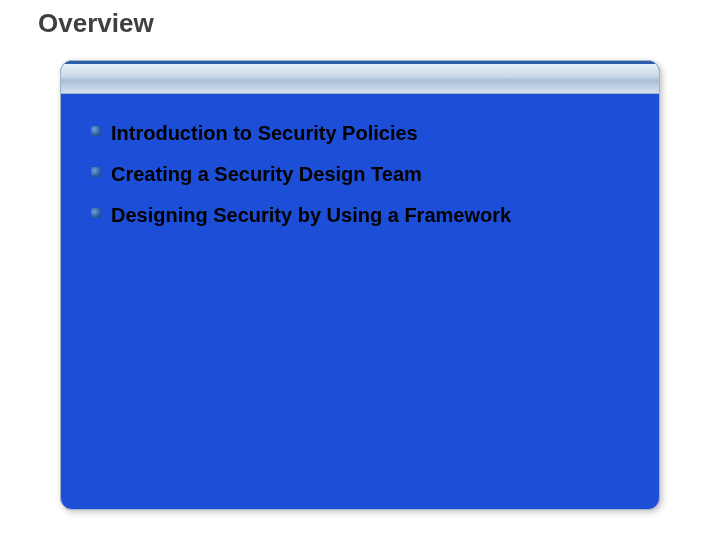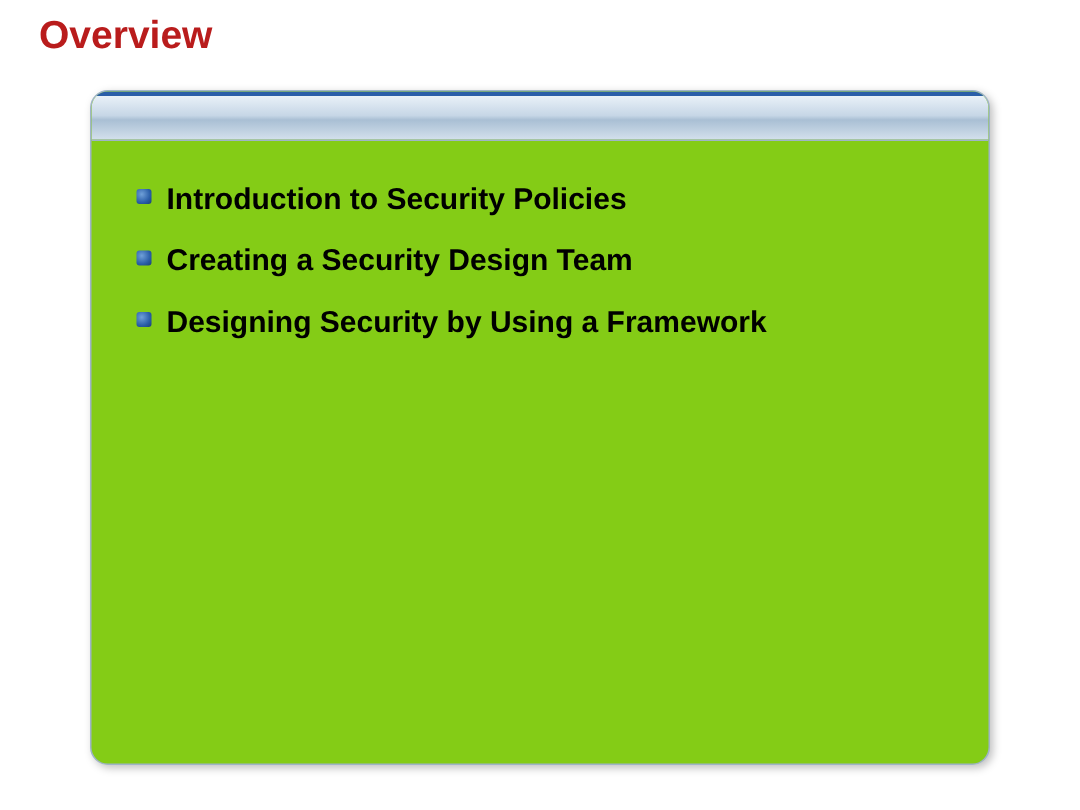--- a/index.html
+++ b/index.html
@@ -6,35 +6,35 @@
   html, body { width: 720px; height: 540px; background: #ffffff; font-family: Arial, Helvetica, sans-serif; }
   .slide {
     width: 720px;
     height: 540px;
     position: relative;
     background: #ffffff;
   }
   .title {
     position: absolute;
     top: 8px;
-    left: 26px;
+    left: 38px;
     font-size: 26px;
     font-weight: bold;
-    color: #b91c1c;
+    color: #404040;
   }
   .panel {
     position: absolute;
     top: 60px;
     left: 60px;
     width: 600px;
     height: 450px;
     border-radius: 12px;
     border: 1px solid #9fb4c7;
     box-shadow: 2px 2px 6px rgba(0,0,0,0.25);
-    background: #84cc16;
+    background: #1d4ed8;
     overflow: hidden;
   }
   .panel-header {
     height: 30px;
     width: 100%;
     background: linear-gradient(to bottom, #e9f1f8 0%, #c6d6e6 45%, #a9bfd4 55%, #d3e0ec 100%);
     border-bottom: 1px solid #9fb4c7;
   }
   .panel-accent {
     height: 3px;

